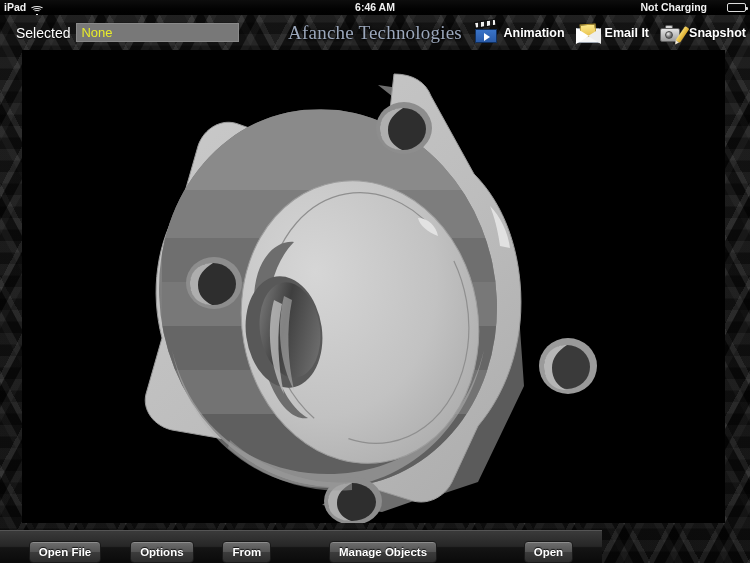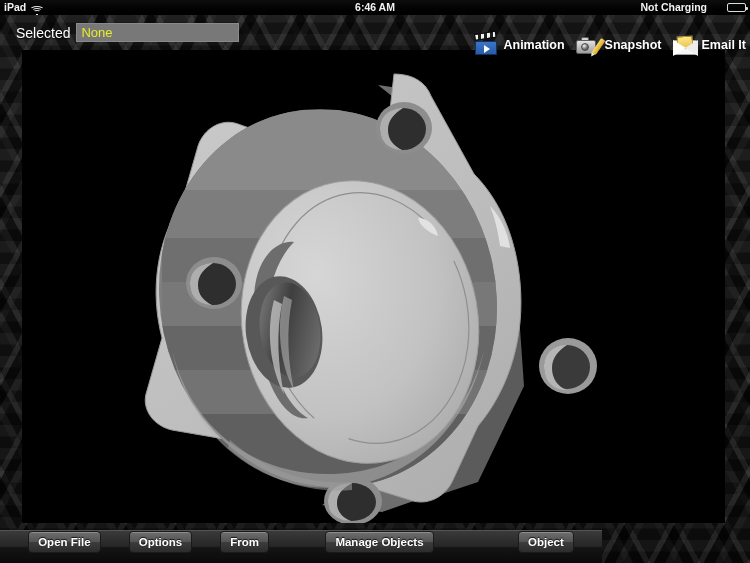--- a/index.html
+++ b/index.html
@@ -124,21 +124,21 @@
     position: absolute; left: 0; right: 0; top: 7px;
     text-align: center;
     font-family: "Liberation Serif", serif;
     font-size: 19px;
     color: #9ba7bb;
     text-shadow: 0 1px 2px #000, 0 0 3px #000;
     letter-spacing: 0.2px;
     pointer-events: none;
   }
   #header-actions {
-    position: absolute; right: 4px; top: 16px;
+    position: absolute; right: 4px; top: 4px;
     display: flex; align-items: center; gap: 10px;
     height: 28px;
   }
   .hdr-btn {
     display: flex; align-items: center; gap: 3px;
     height: 28px;
     cursor: pointer;
   }
   .hdr-btn .lbl {
     color: #ffffff;
@@ -233,21 +233,21 @@
   }
   #viewport svg { display: block; width: 100%; height: 100%; }
 
   
   #toolbar {
     position: absolute; left: 0; bottom: 0;
     width: 602px; height: 32px;
     background: linear-gradient(#3a3a3a 0%, #262626 48%, #141414 52%, #0a0a0a 100%);
     border-top: 1px solid #555;
     z-index: 20;
-    display: flex; align-items: flex-start;
+    display: flex; align-items: flex-end;
   }
   #toolbar .spacer { flex: 1 1 auto; }
   .tb-btn {
     flex: 0 0 auto;
     height: 22px;
     padding: 0 9px;
     border-radius: 4px;
     background: linear-gradient(#6e6e6e 0%, #545454 48%, #3c3c3c 52%, #2c2c2c 100%);
     border: 1px solid #1a1a1a;
     box-shadow: inset 0 1px 0 rgba(255,255,255,0.22);
@@ -283,49 +283,50 @@
     </div>
   </div>
 
   <div id="header">
 
     <div id="selected-row">
       <span id="selected-label">Selected</span>
       <div id="selected-field">None</div>
     </div>
 
+    <div id="app-title">Afanche Technologies</div>
 
     <div id="header-actions">
 
       <div class="hdr-btn">
         <span class="hdr-ico ico-clap">
           <span class="board"></span>
             <span class="top"></span>
         </span>
         <span class="lbl">Animation</span>
+      </div>
+
+      <div class="hdr-btn">
+        <span class="hdr-ico ico-mail">
+          <span class="env"></span>
+            <span class="letter"></span>
+          <span class="flapL"></span>
+            <span class="flapR"></span>
+        </span>
+        <span class="lbl">Email It</span>
       </div>
 
       <div class="hdr-btn">
         <span class="hdr-ico ico-cam">
           <span class="hump"></span>
             <span class="body"></span>
             <span class="lens"></span>
             <span class="pencil"></span>
         </span>
         <span class="lbl">Snapshot</span>
-      </div>
-
-      <div class="hdr-btn">
-        <span class="hdr-ico ico-mail">
-          <span class="env"></span>
-            <span class="letter"></span>
-          <span class="flapL"></span>
-            <span class="flapR"></span>
-        </span>
-        <span class="lbl">Email It</span>
       </div>
 
     </div>
   </div>
 
   <div id="viewport">
     <svg viewBox="0 0 703 473" preserveAspectRatio="none">
       <defs>
         <linearGradient id="gBore" x1="0" y1="0" x2="1" y2="0.25">
           <stop offset="0%" stop-color="#8d8d8d"></stop>
@@ -488,17 +489,17 @@
     <div class="spacer"></div>
     <div class="tb-btn">Options</div>
     <div class="spacer"></div>
     <div class="tb-btn">From</div>
     <div class="spacer"></div>
     <div class="spacer"></div>
     <div class="tb-btn">Manage Objects</div>
     <div class="spacer"></div>
     <div class="spacer"></div>
     <div class="spacer"></div>
-    <div class="tb-btn">Object</div>
+    <div class="tb-btn">Open</div>
     <div class="spacer"></div>
   </div>
 
 </div>
 
 </body></html>

